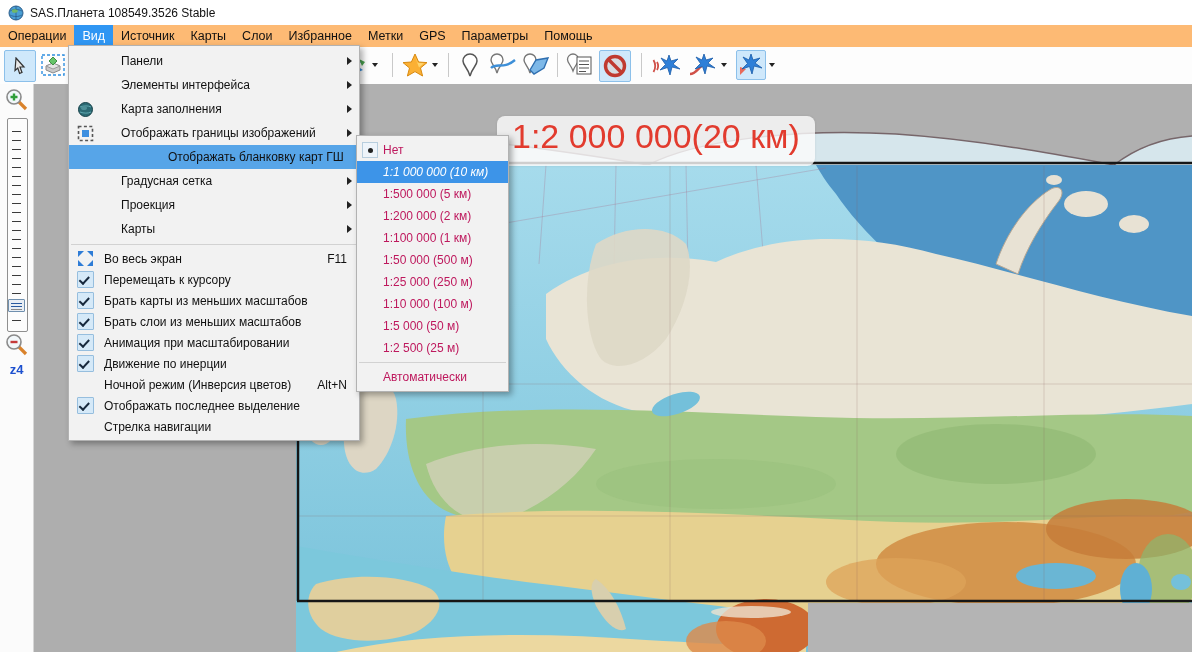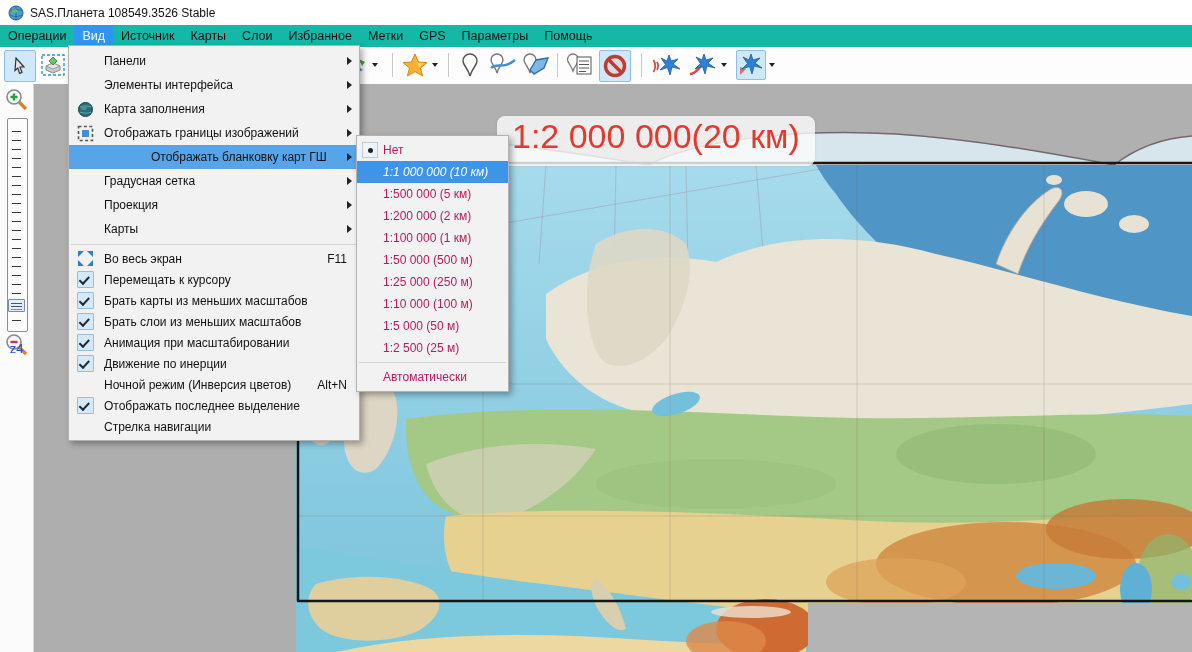--- a/index.html
+++ b/index.html
@@ -7,21 +7,21 @@
        font-family:"Liberation Sans","DejaVu Sans",sans-serif;background:#ffffff;
        -webkit-font-smoothing:antialiased;}
   .abs{position:absolute;}
 
   
   .titlebar{left:0;top:0;width:100%;height:25px;background:#ffffff;display:flex;align-items:center;}
   .titlebar .appicon{width:16px;height:16px;margin:0 6px 0 8px;}
   .titlebar .title{font-size:12px;color:#111;}
 
   
-  .menubar{left:0;top:25px;width:100%;height:22px;background:#14b8a6;display:flex;align-items:stretch;font-size:12.5px;color:#111;}
+  .menubar{left:0;top:25px;width:100%;height:22px;background:#fdba74;display:flex;align-items:stretch;font-size:12.5px;color:#111;}
   .mb-item{padding:0 8px;display:flex;align-items:center;cursor:default;}
   .mb-item.active{background:#2f96f3;color:#ffffff;}
 
   
   .toolbar{left:0;top:47px;width:100%;height:37px;background:#fdfdfd;}
   .tbtn{position:absolute;top:3px;height:30px;display:flex;align-items:center;justify-content:center;}
   .tbtn.sel{background:#cfe8fb;border:1px solid #8cc0ea;border-radius:2px;}
   .tsep{position:absolute;top:6px;width:1px;height:24px;background:#c9c9c9;}
   .caret{width:0;height:0;border-top:4px solid #222;border-left:3.5px solid transparent;border-right:3.5px solid transparent;margin-left:3px;}
   .selbox{background:#cfe8fb;border:1px solid #8cc0ea;border-radius:2px;width:28px;height:28px;display:flex;align-items:center;justify-content:center;}
@@ -33,32 +33,32 @@
   
   .sidebar{left:0;top:84px;width:33px;height:568px;background:#fbfbfb;border-right:1px solid #d6d6d6;}
   .zoomin{left:5px;top:88px;}
   .zoomout{left:5px;top:333px;}
   .slider{left:7px;top:118px;width:19px;height:212px;background:#fcfcfc;border:1px solid #8f8f8f;border-radius:2px;}
   .slider .ticks{position:absolute;left:4px;top:4px;width:9px;height:198px;
       background:repeating-linear-gradient(to bottom,transparent 0 8px,#3a3a3a 8px 9px);}
   .slider .handle{position:absolute;left:0px;top:180px;width:17px;height:13px;background:#e9eef4;
       border:1px solid #6f8fae;border-radius:1px;box-sizing:border-box;}
   .slider .handle::before{content:"";position:absolute;left:2px;right:2px;top:3px;height:1px;background:#2a5aa0;box-shadow:0 3px 0 #2a5aa0,0 6px 0 #888;}
-  .zlevel{left:0;top:341px;width:33px;text-align:center;font-size:13px;font-weight:normal;color:#1d50cf;}
+  .zlevel{left:0;top:362px;width:33px;text-align:center;font-size:13px;font-weight:bold;color:#1d50cf;}
 
   
   .scale-overlay{left:497px;top:116px;background:rgba(253,253,253,0.8);border-radius:8px;
       padding:1px 15px 10px 15px;font-size:34px;color:#e23b2e;z-index:5;box-shadow:0 0 3px rgba(0,0,0,0.08);}
 
   
   .popup{background:#f2f2f2;border:1px solid #b2b2b2;box-shadow:3px 3px 6px rgba(0,0,0,0.32);z-index:30;box-sizing:border-box;}
   #view-menu{left:68px;top:45px;width:292px;padding:3px 0;}
   #blanking-submenu{left:356px;top:135px;width:153px;padding:3px 0;z-index:31;}
   .mi{display:flex;align-items:center;height:21px;font-size:12px;color:#111;position:relative;cursor:default;}
-  .mi.tall{height:24px;}
+  .mi.tall{height:24px;gap:17px;}
   .mi.hl{background:#57a5e8;padding-left:47px;}
   .gutter{width:32px;flex:0 0 32px;display:flex;align-items:center;justify-content:center;}
   .lab{flex:1 1 auto;padding-left:3px;white-space:nowrap;}
   .sc{padding-right:12px;color:#111;}
   .arr{width:0;height:0;border-left:5px solid #222;border-top:4px solid transparent;border-bottom:4px solid transparent;margin-right:7px;}
   .menu-sep{border-top:1px solid #d2d2d2;margin:3px 2px;}
   .chk{width:17px;height:17px;background:#d5e9f8;border:1px solid #96bede;border-radius:1px;display:flex;align-items:center;justify-content:center;box-sizing:border-box;}
   .tick{width:8px;height:4px;border-left:2px solid #17293d;border-bottom:2px solid #17293d;transform:rotate(-47deg) translate(0px,-1px);}
   .rad{width:16px;height:16px;background:#eef4fa;border:1px solid #b8cede;display:flex;align-items:center;justify-content:center;box-sizing:border-box;}
   .dot{width:5px;height:5px;border-radius:50%;background:#222;}

